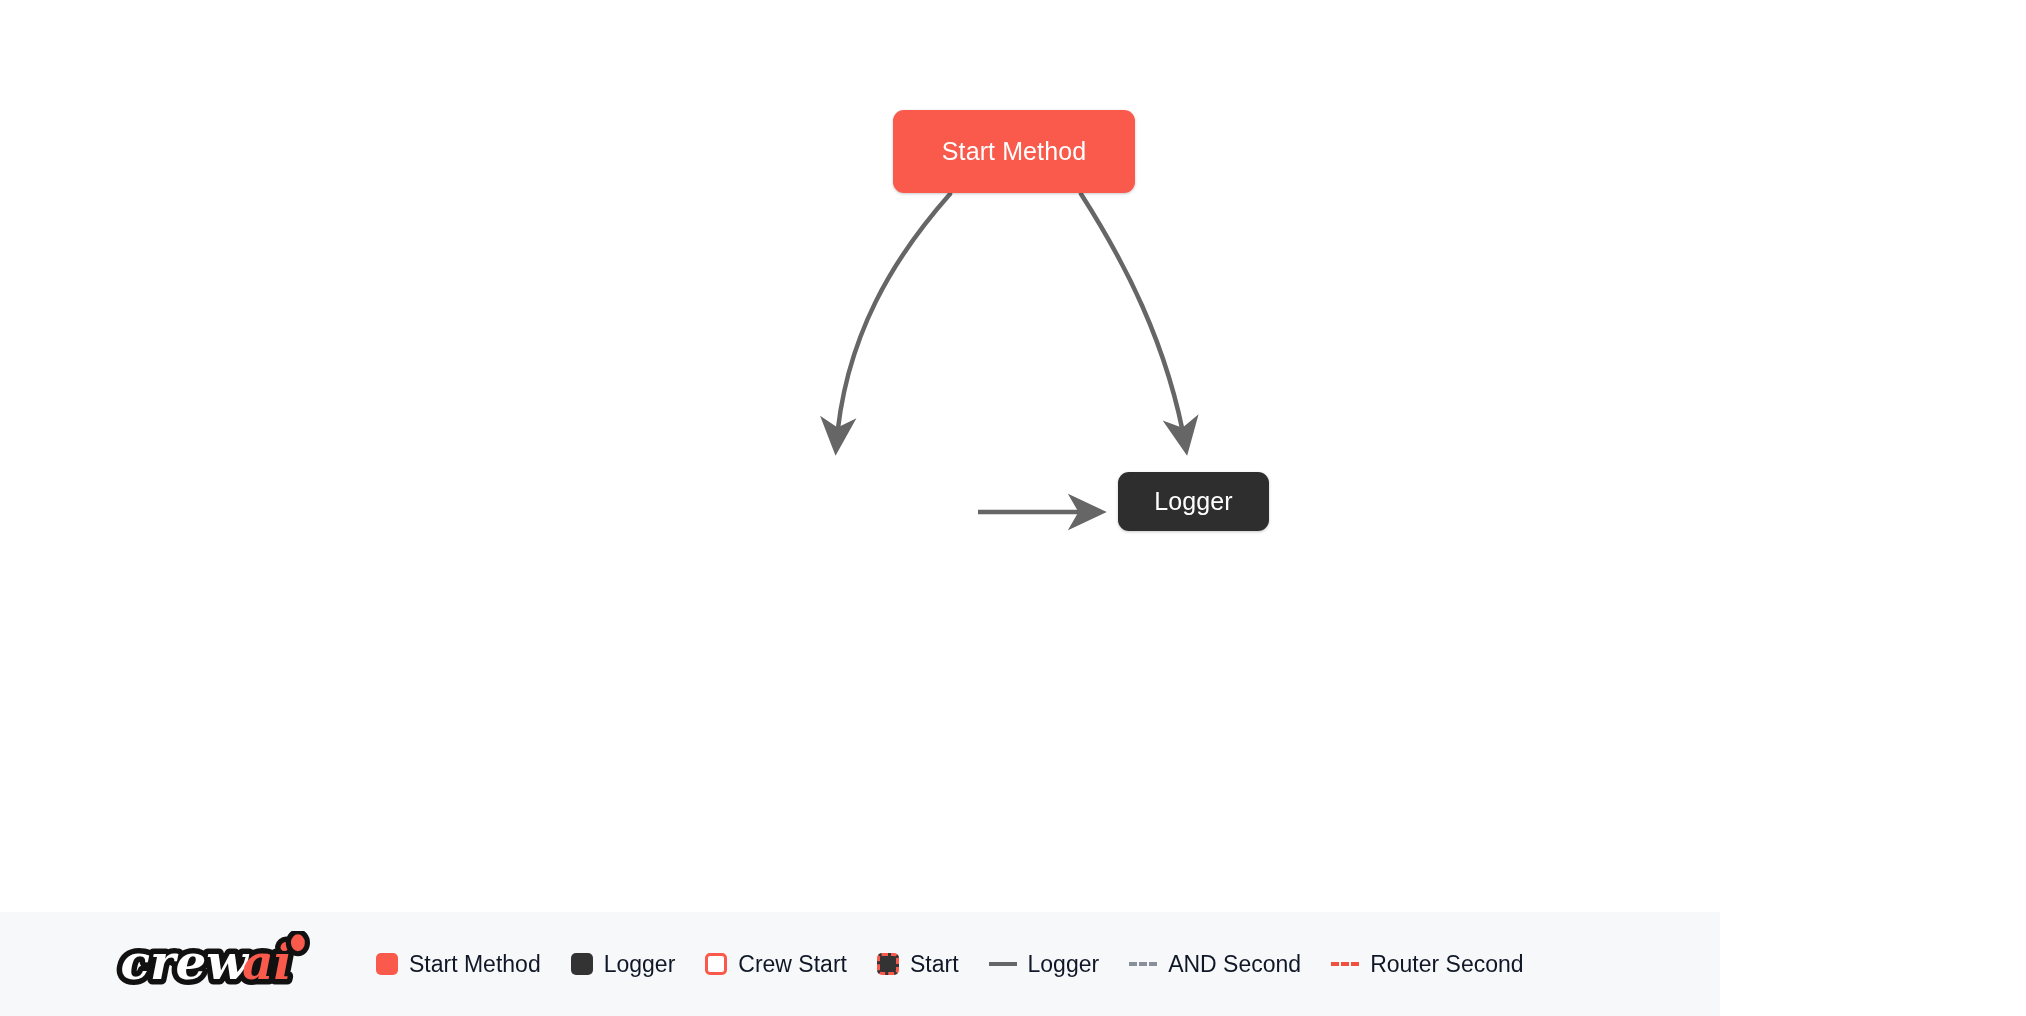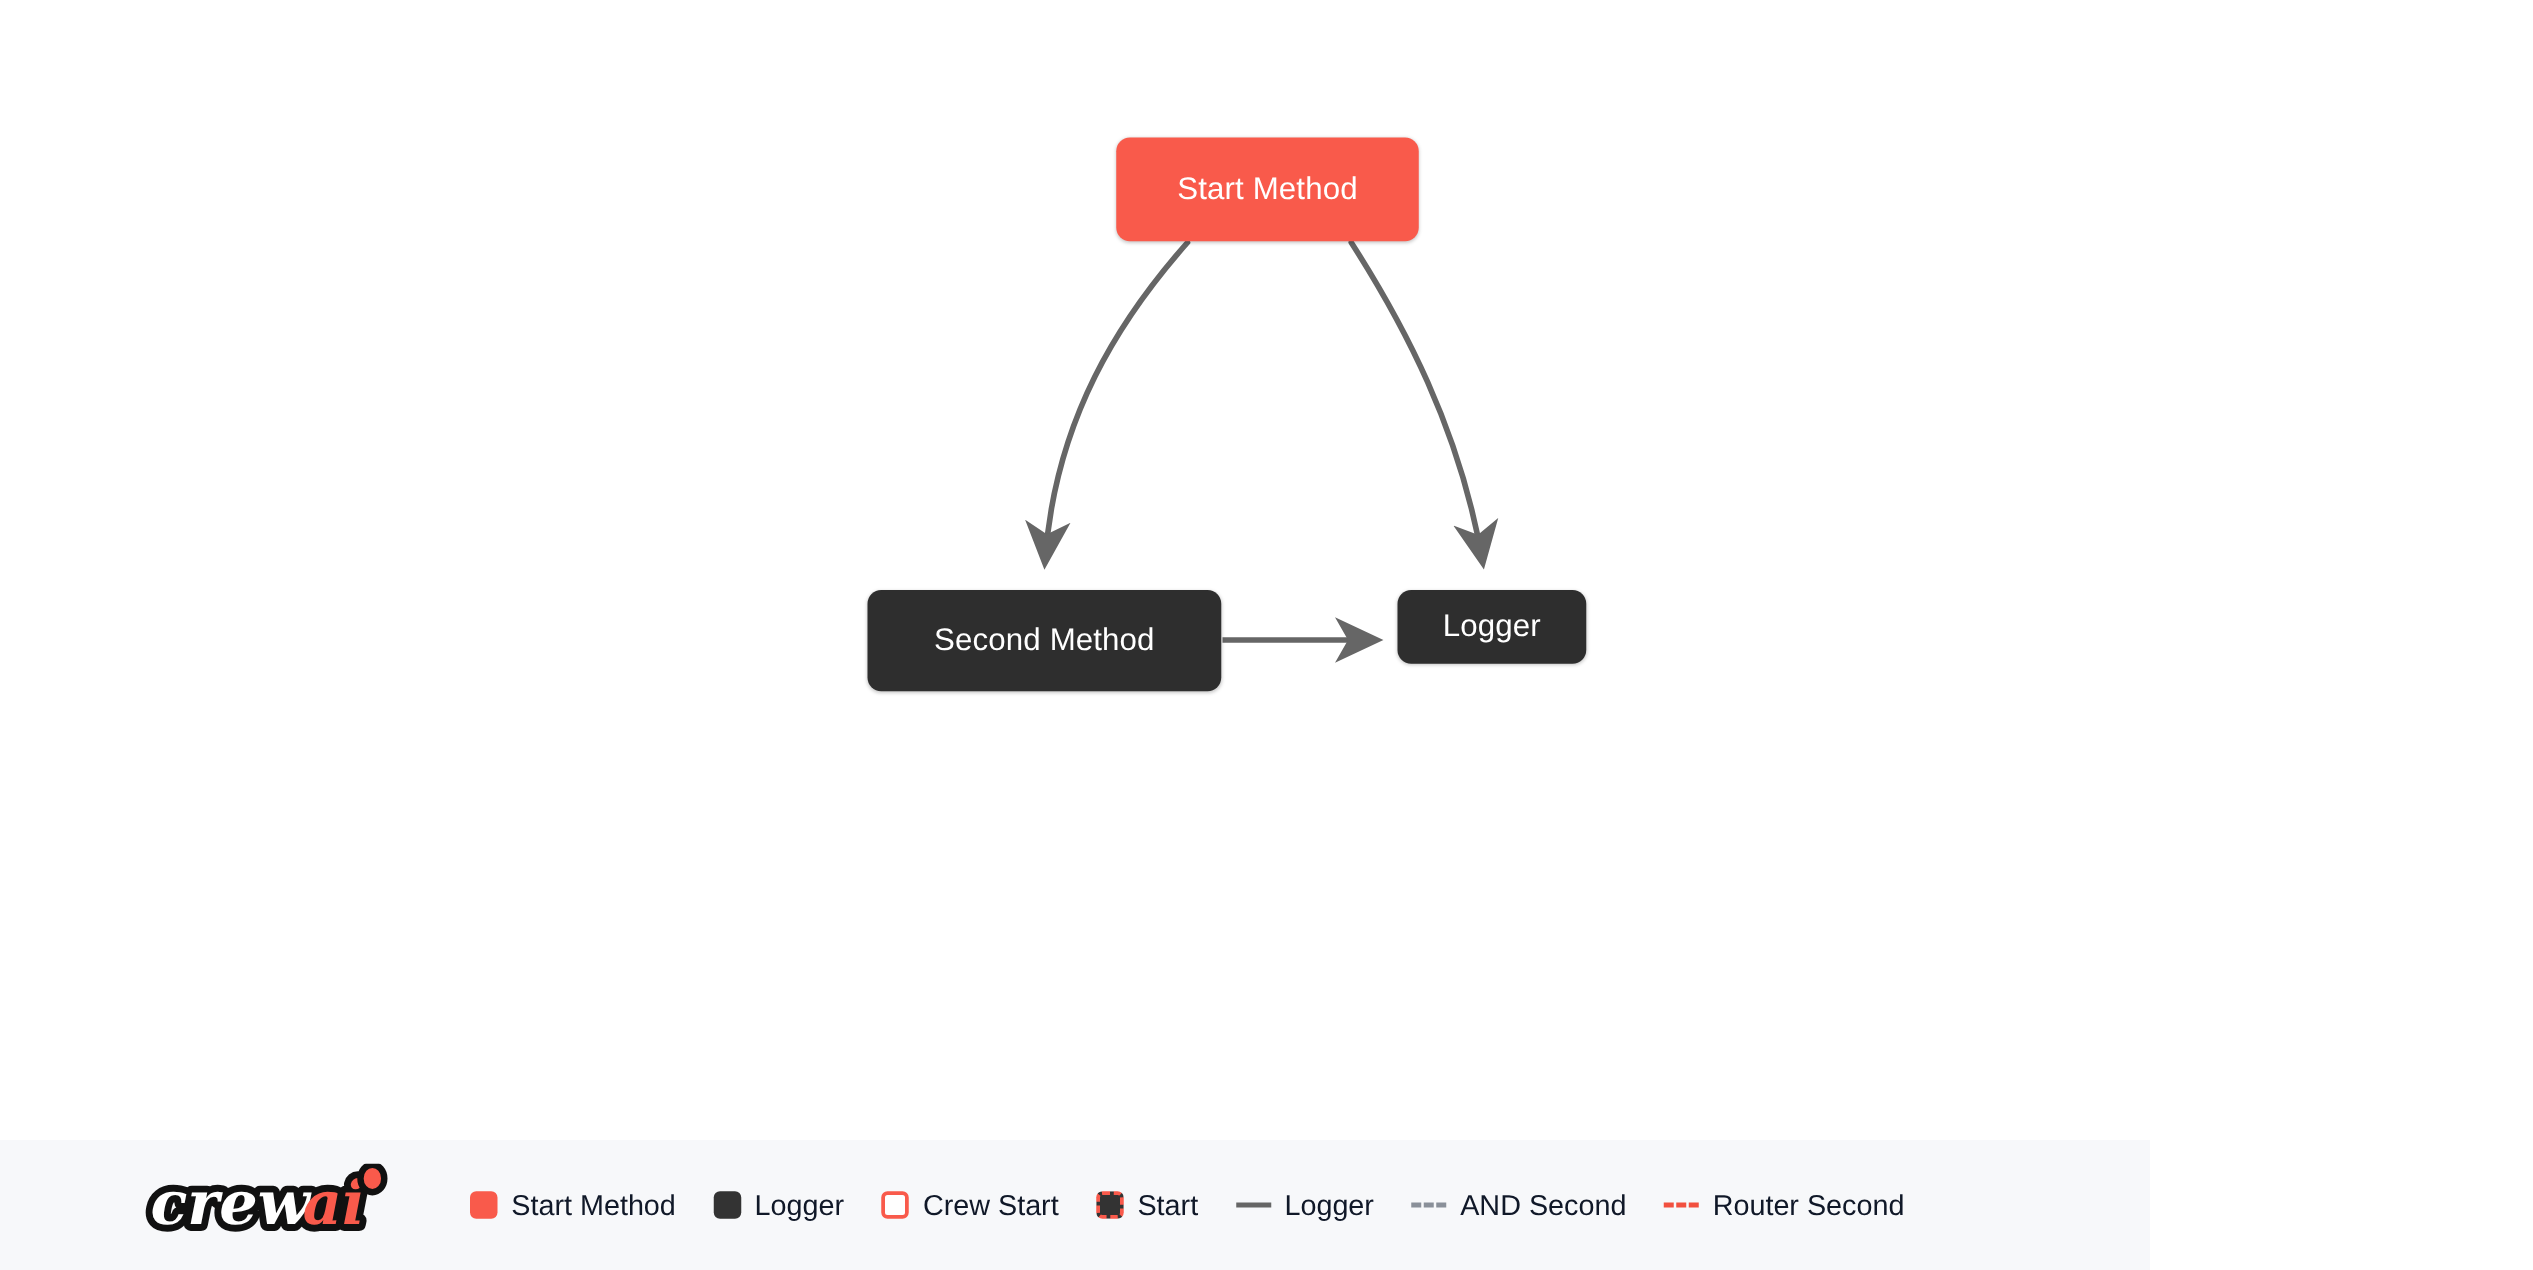--- a/index.html
+++ b/index.html
@@ -143,23 +143,20 @@
 
     <path d="M 1081 194 C 1122 258, 1168 343, 1186 449" fill="none" stroke="#666666" stroke-width="4.5" stroke-linecap="round" marker-end="url(#arrow-gray)"></path>
 
     <path d="M 978 512 L 1100 512" fill="none" stroke="#666666" stroke-width="4.5" stroke-linecap="butt" marker-end="url(#arrow-gray)"></path>
   </svg>
 
   <div class="node node-start" id="node-start-method">
     <span>Start Method</span>
   </div>
 
-  <div class="node node-method" id="node-second-method">
-    <span>Second Method</span>
-  </div>
 
   <div class="node node-method" id="node-logger">
     <span>Logger</span>
   </div>
 </div>
 
 <div id="legend-bar">
 
   <svg id="crewai-logo" viewBox="0 0 300 90" width="225" height="66">
     <g transform="translate(4,4)">

